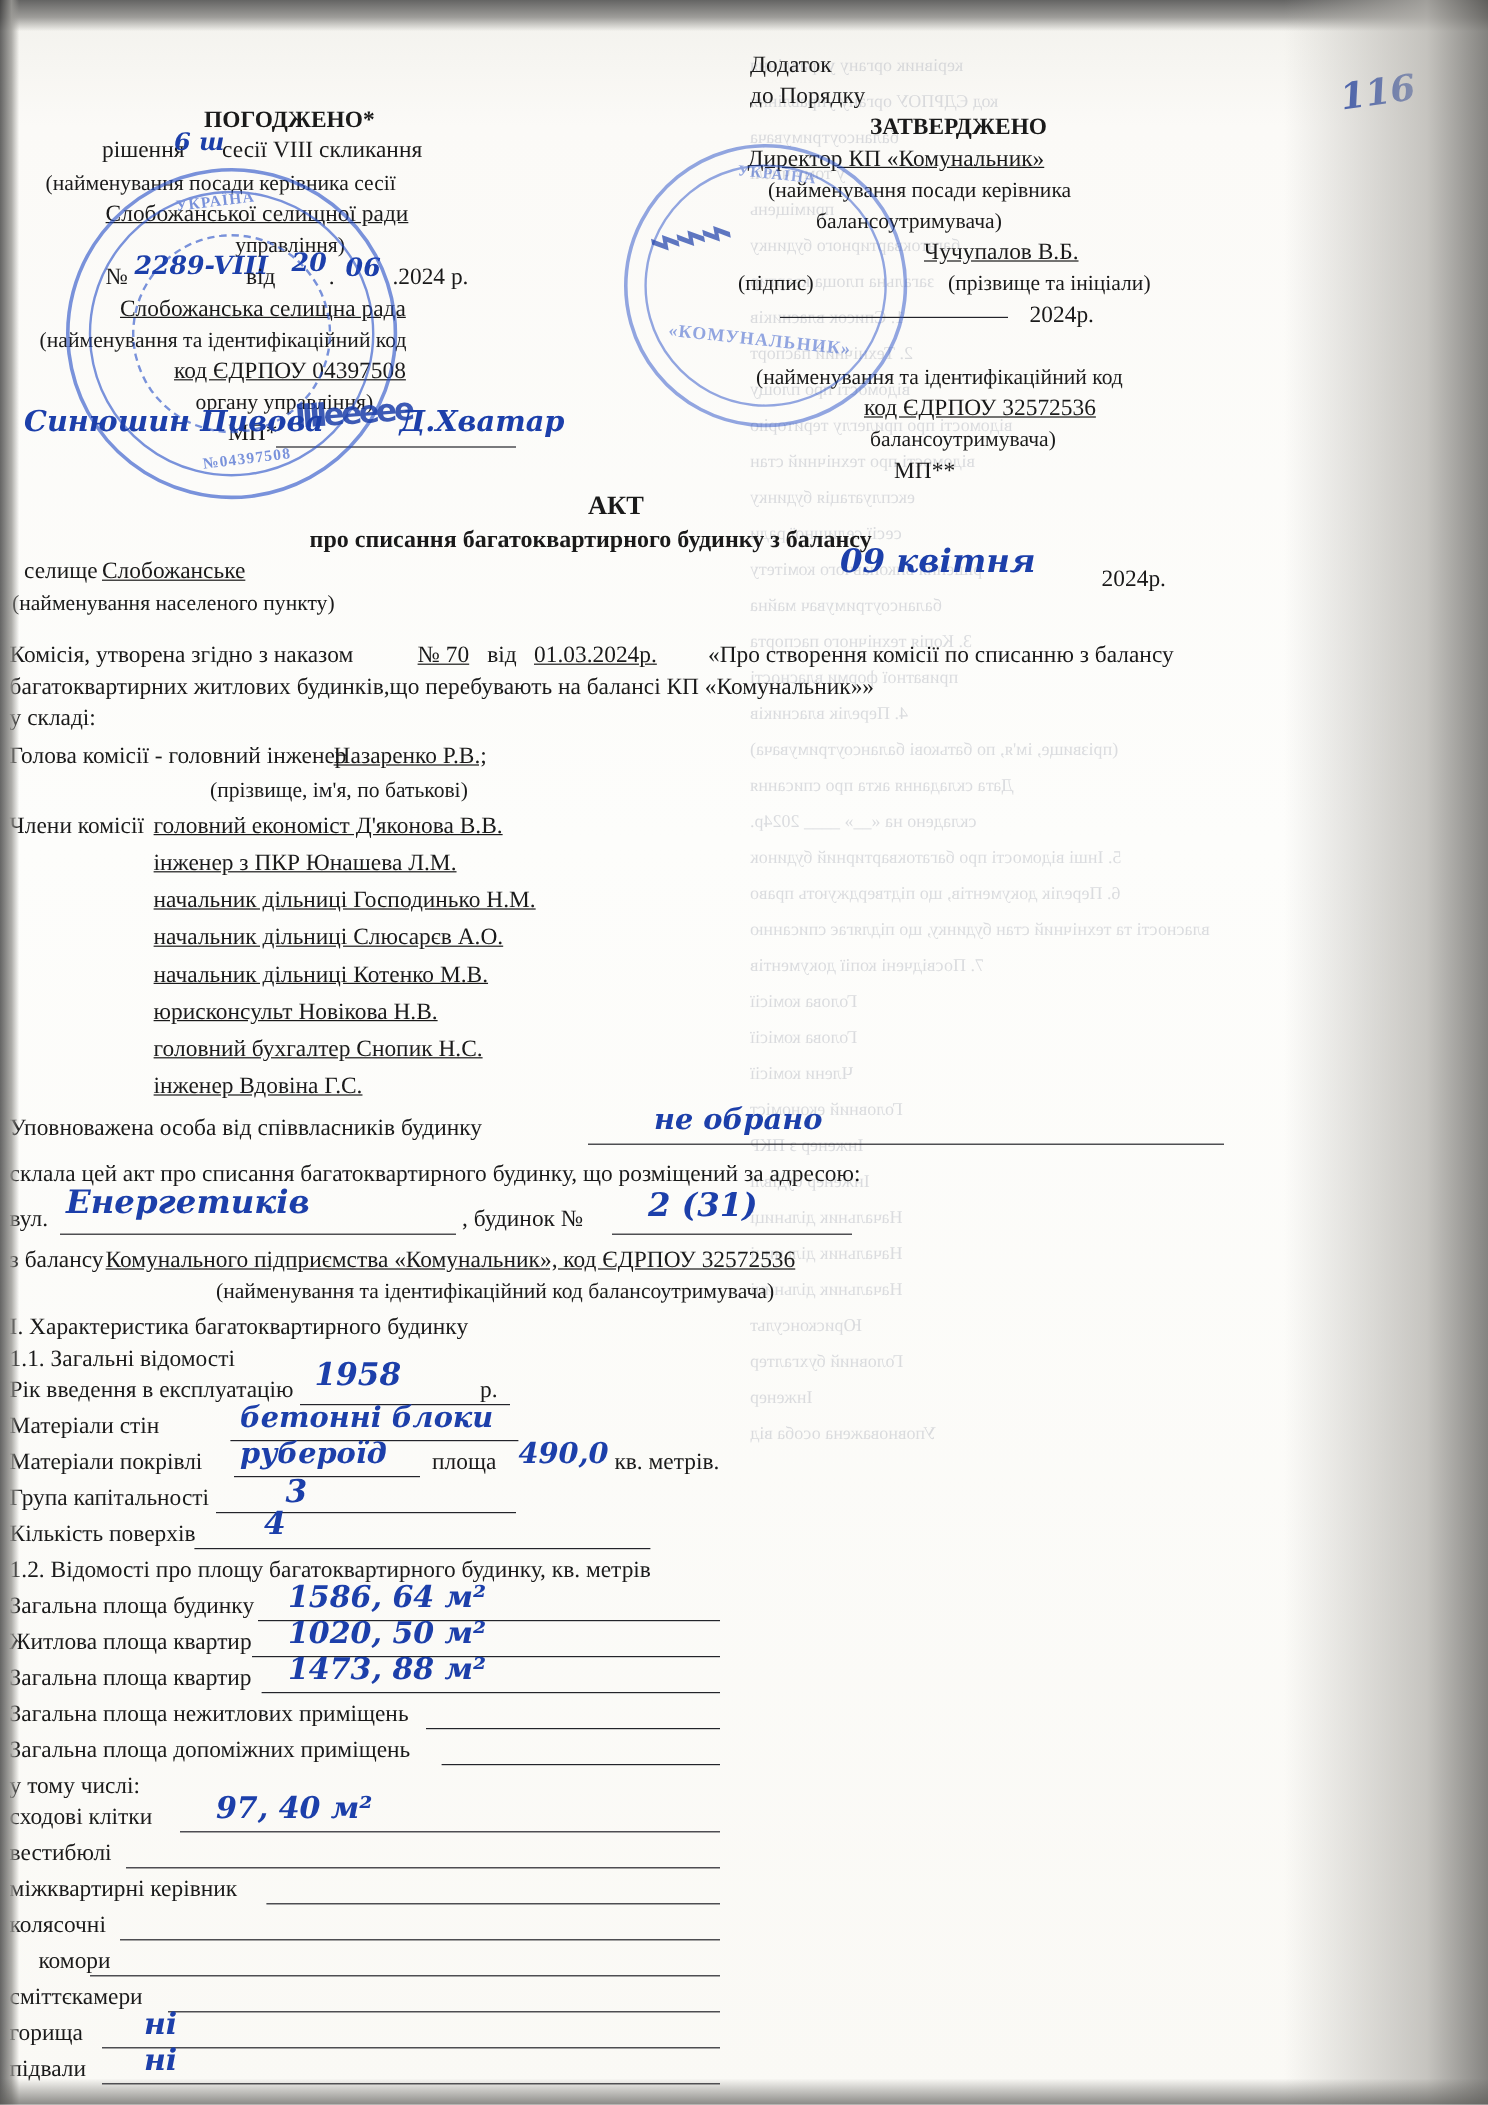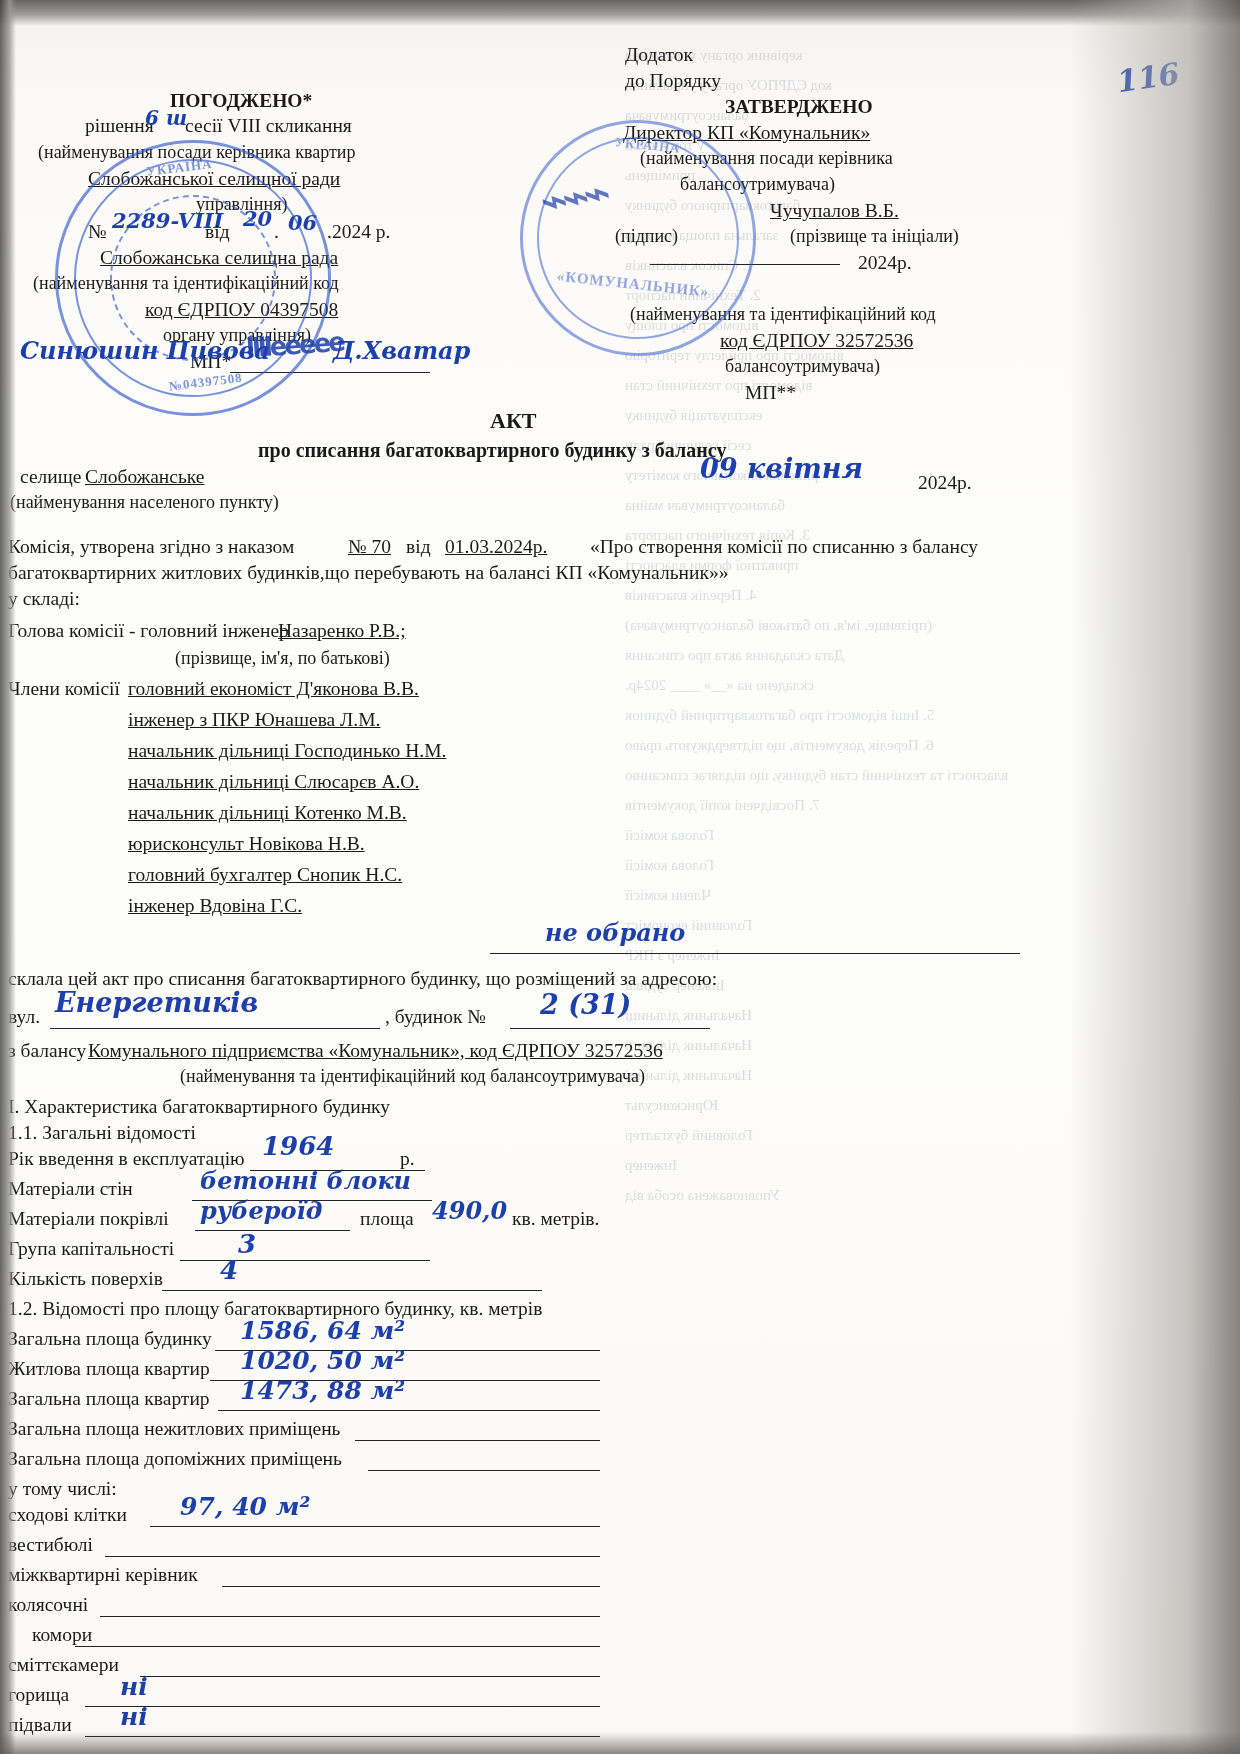--- a/index.html
+++ b/index.html
@@ -213,21 +213,21 @@
 
   <div class="doc">
 
     <div class="t" style="left:625px; top:42px;">Додаток</div>
     <div class="t" style="left:625px; top:68px;">до Порядку</div>
 
     <div class="t b" style="left:170px; top:88px;">ПОГОДЖЕНО*</div>
     <div class="t" style="left:85px; top:113px;">рішення</div>
     <div class="sig" style="left:145px; top:106px; font-size:20px;">6 ш</div>
     <div class="t" style="left:185px; top:113px;">сесії VIII скликання</div>
-    <div class="t small" style="left:38px; top:140px;">(найменування посади керівника квартир</div>
+    <div class="t small" style="left:38px; top:140px;">(найменування посади керівника сесії</div>
     <div class="t u" style="left:88px; top:166px;">Слобожанської селищної ради</div>
     <div class="t small" style="left:196px; top:192px;">управління)</div>
 
     <div class="t" style="left:88px; top:219px;">№</div>
     <div class="sig" style="left:112px; top:208px; font-size:21px;">2289-VIII</div>
     <div class="t" style="left:205px; top:219px;">від</div>
     <div class="sig" style="left:243px; top:206px; font-size:21px;">20</div>
     <div class="t" style="left:274px; top:219px;">.</div>
     <div class="sig" style="left:288px; top:210px; font-size:21px;">06</div>
     <div class="t" style="left:327px; top:219px;">.2024 р.</div>
@@ -277,41 +277,42 @@
     <div class="t" style="left:8px; top:676px;">Члени комісії</div>
     <div class="t u" style="left:128px; top:676px;">головний економіст  Д'яконова В.В.</div>
     <div class="t u" style="left:128px; top:707px;">інженер з ПКР Юнашева Л.М.</div>
     <div class="t u" style="left:128px; top:738px;">начальник дільниці Господинько Н.М.</div>
     <div class="t u" style="left:128px; top:769px;">начальник дільниці Слюсарєв А.О.</div>
     <div class="t u" style="left:128px; top:800px;">начальник дільниці Котенко М.В.</div>
     <div class="t u" style="left:128px; top:831px;">юрисконсульт Новікова Н.В.</div>
     <div class="t u" style="left:128px; top:862px;">головний бухгалтер Снопик Н.С.</div>
     <div class="t u" style="left:128px; top:893px;">інженер Вдовіна Г.С.</div>
 
+    <div class="t" style="left:8px; top:928px;">Уповноважена  особа від співвласників будинку</div>
     <div class="line" style="left:490px; top:953px; width:530px;"></div>
     <div class="sig" style="left:545px; top:920px; font-size:24px;">не обрано</div>
 
     <div class="t" style="left:8px; top:966px;">склала цей акт про списання багатоквартирного будинку, що розміщений за адресою:</div>
     <div class="t" style="left:8px; top:1004px;">вул.</div>
     <div class="sig" style="left:55px; top:990px; font-size:27px;">Енергетиків</div>
     <div class="line" style="left:50px; top:1028px; width:330px;"></div>
     <div class="t" style="left:385px; top:1004px;">, будинок №</div>
     <div class="sig" style="left:540px; top:992px; font-size:27px;">2 (31)</div>
     <div class="line" style="left:510px; top:1028px; width:200px;"></div>
 
     <div class="t" style="left:8px; top:1038px;">з балансу</div>
     <div class="t u" style="left:88px; top:1038px;">Комунального підприємства «Комунальник», код ЄДРПОУ 32572536</div>
     <div class="t small" style="left:180px; top:1064px;">(найменування та ідентифікаційний код балансоутримувача)</div>
 
     <div class="t" style="left:8px; top:1094px;">I. Характеристика багатоквартирного будинку</div>
     <div class="t" style="left:8px; top:1120px;">1.1. Загальні відомості</div>
 
     <div class="t" style="left:8px; top:1146px;">Рік введення в експлуатацію</div>
     <div class="line" style="left:250px; top:1170px; width:175px;"></div>
-    <div class="sig" style="left:262px; top:1134px; font-size:26px;">1964</div>
+    <div class="sig" style="left:262px; top:1134px; font-size:26px;">1958</div>
     <div class="t" style="left:400px; top:1146px;">р.</div>
 
     <div class="t" style="left:8px; top:1176px;">Матеріали стін</div>
     <div class="line" style="left:192px; top:1200px; width:240px;"></div>
     <div class="sig" style="left:200px; top:1168px; font-size:24px;">бетонні блоки</div>
 
     <div class="t" style="left:8px; top:1206px;">Матеріали покрівлі</div>
     <div class="line" style="left:195px; top:1230px; width:155px;"></div>
     <div class="sig" style="left:200px; top:1198px; font-size:24px;">рубероїд</div>
     <div class="t" style="left:360px; top:1206px;">площа</div>

